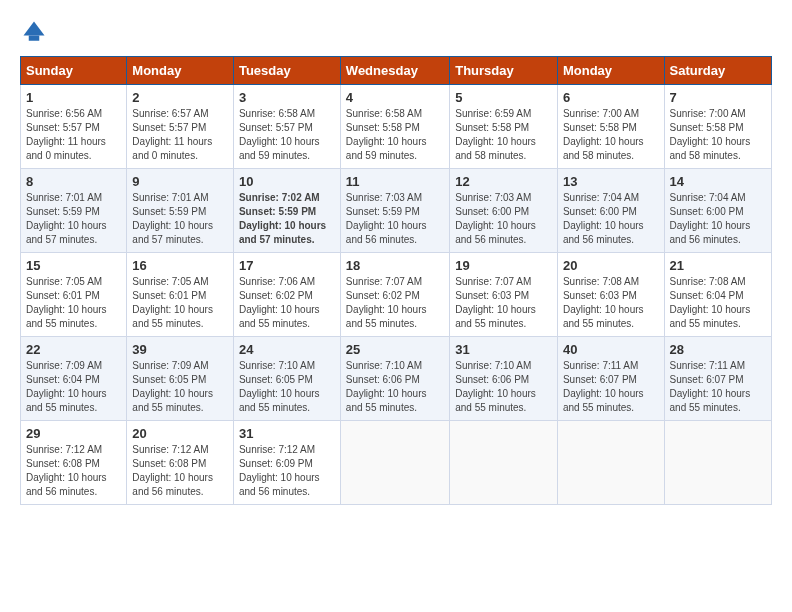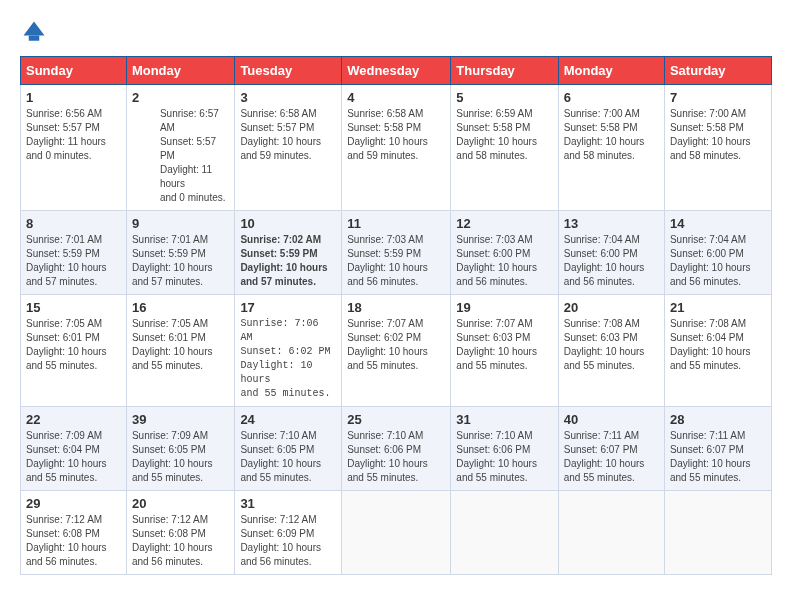--- a/index.html
+++ b/index.html
@@ -56,21 +56,21 @@
       font-size: 15px;
       font-weight: normal;
       color: #555;
     }
     table {
       width: 100%;
       border-collapse: collapse;
       font-size: 10.5px;
     }
     thead tr {
-      background-color: #ef4444;
+      background-color: #c2410c;
       color: white;
     }
     thead th {
       padding: 6px 5px;
       text-align: left;
       font-size: 13px;
       font-weight: 600;
       border: 1px solid #1a5a9a;
     }
     tbody tr {
@@ -141,21 +141,21 @@
     <tr>
           <td>
             <span class="day-num">1</span>
             <div class="day-info" style="white-space: pre-line;">Sunrise: 6:56 AM
 Sunset: 5:57 PM
 Daylight: 11 hours
 and 0 minutes.</div>
           </td>
           <td>
             <span class="day-num">2</span>
-            <div class="day-info" style="white-space: pre-line; margin-left: 28px;">Sunrise: 6:57 AM
+            <div class="day-info" style="white-space: pre-line;">Sunrise: 6:57 AM
 Sunset: 5:57 PM
 Daylight: 11 hours
 and 0 minutes.</div>
           </td>
           <td>
             <span class="day-num">3</span>
             <div class="day-info" style="white-space: pre-line;">Sunrise: 6:58 AM
 Sunset: 5:57 PM
 Daylight: 10 hours
 and 59 minutes.</div>
@@ -250,21 +250,21 @@
           </td>
           <td>
             <span class="day-num">16</span>
             <div class="day-info" style="white-space: pre-line;">Sunrise: 7:05 AM
 Sunset: 6:01 PM
 Daylight: 10 hours
 and 55 minutes.</div>
           </td>
           <td>
             <span class="day-num">17</span>
-            <div class="day-info" style="white-space: pre-line; font-family: Liberation Mono, monospace;">Sunrise: 7:06 AM
+            <div class="day-info" style="white-space: pre-line;">Sunrise: 7:06 AM
 Sunset: 6:02 PM
 Daylight: 10 hours
 and 55 minutes.</div>
           </td>
           <td>
             <span class="day-num">18</span>
             <div class="day-info" style="white-space: pre-line;">Sunrise: 7:07 AM
 Sunset: 6:02 PM
 Daylight: 10 hours
 and 55 minutes.</div>

